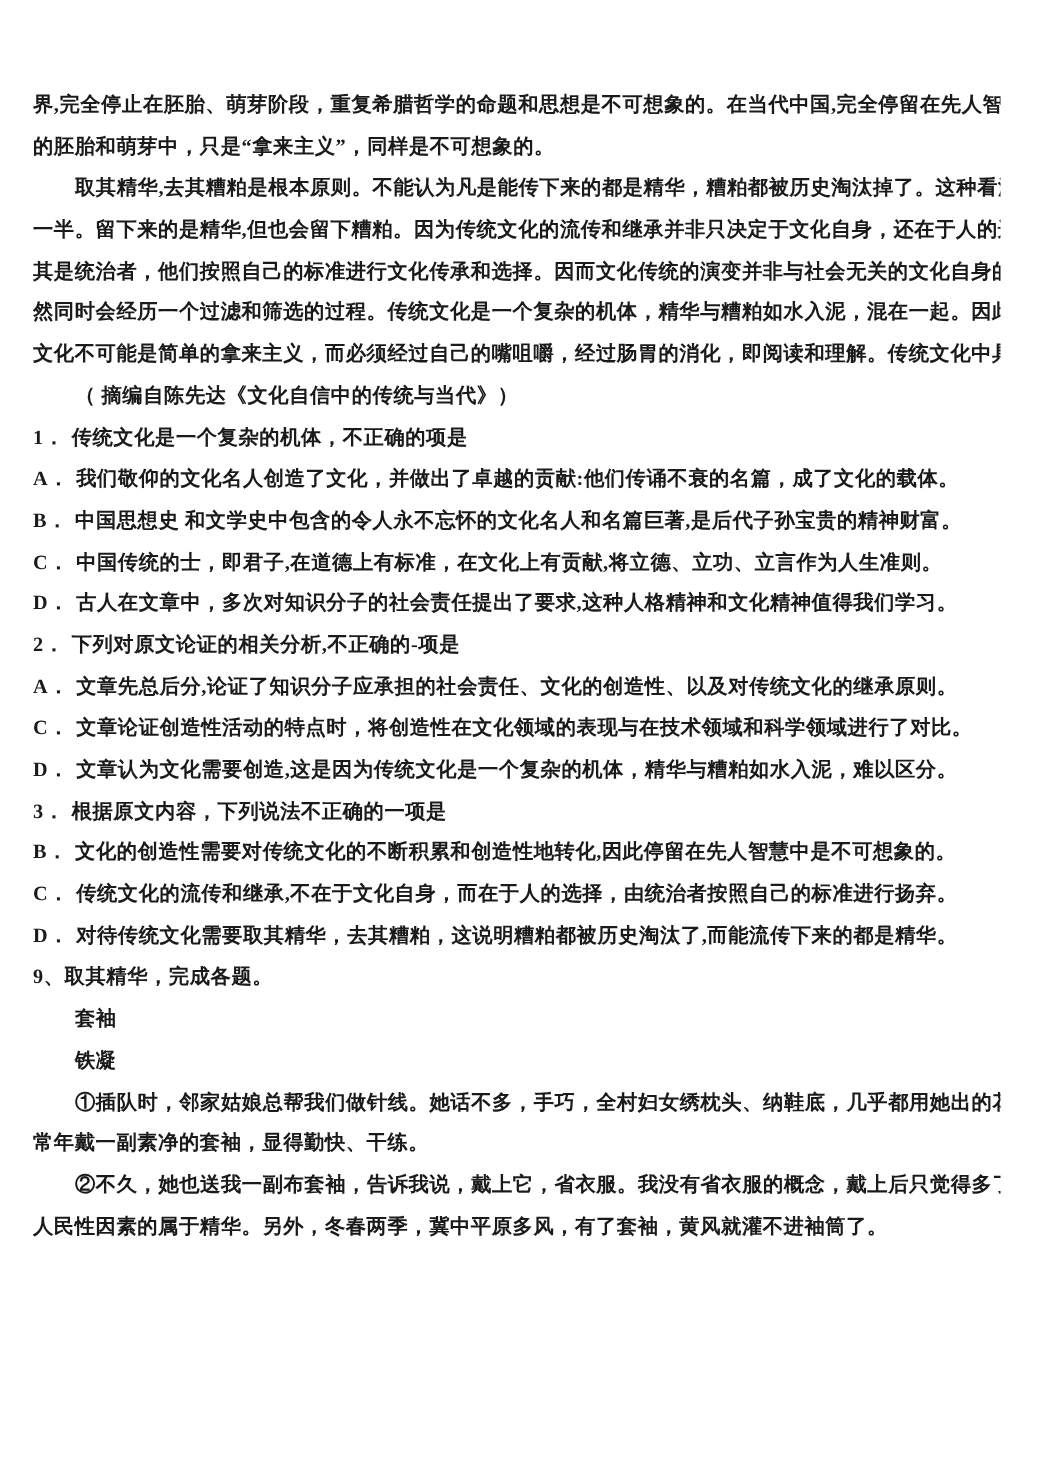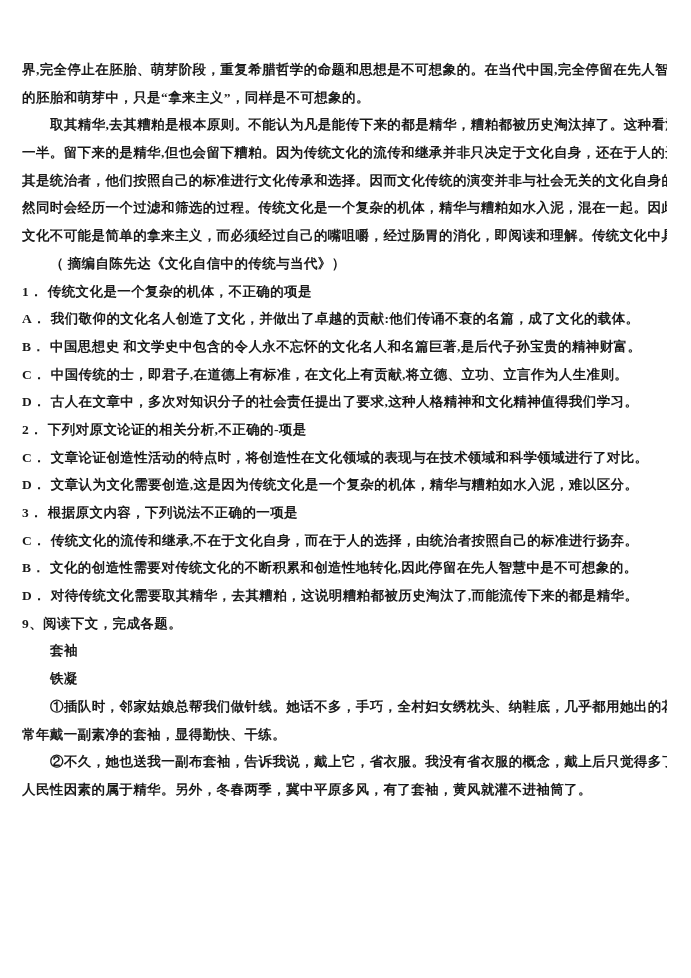--- a/index.html
+++ b/index.html
@@ -67,41 +67,44 @@
     <span class="lbl">C．</span><span>中国传统的士，即君子,在道德上有标准，在文化上有贡献,将立德、立功、立言作为人生准则。</span>
   </div>
   <div class="line">
     <span class="lbl">D．</span><span>古人在文章中，多次对知识分子的社会责任提出了要求,这种人格精神和文化精神值得我们学习。</span>
   </div>
 
   <div class="line">
     <span class="lbl">2．</span><span>下列对原文论证的相关分析,不正确的-项是</span>
   </div>
   <div class="line">
+    <span class="lbl">A．</span><span>文章先总后分,论证了知识分子应承担的社会责任、文化的创造性、以及对传统文化的继承原则。</span>
+  </div>
+  <div class="line">
     <span class="lbl">C．</span><span>文章论证创造性活动的特点时，将创造性在文化领域的表现与在技术领域和科学领域进行了对比。</span>
   </div>
   <div class="line">
     <span class="lbl">D．</span><span>文章认为文化需要创造,这是因为传统文化是一个复杂的机体，精华与糟粕如水入泥，难以区分。</span>
   </div>
 
   <div class="line">
     <span class="lbl">3．</span><span>根据原文内容，下列说法不正确的一项是</span>
   </div>
   <div class="line">
-    <span class="lbl">C．</span><span>传统文化的流传和继承,不在于文化自身，而在于人的选择，由统治者按照自己的标准进行扬弃。</span>
+    <span class="lbl">B．</span><span>文化的创造性需要对传统文化的不断积累和创造性地转化,因此停留在先人智慧中是不可想象的。</span>
   </div>
   <div class="line">
-    <span class="lbl">B．</span><span>文化的创造性需要对传统文化的不断积累和创造性地转化,因此停留在先人智慧中是不可想象的。</span>
+    <span class="lbl">C．</span><span>传统文化的流传和继承,不在于文化自身，而在于人的选择，由统治者按照自己的标准进行扬弃。</span>
   </div>
   <div class="line">
     <span class="lbl">D．</span><span>对待传统文化需要取其精华，去其糟粕，这说明糟粕都被历史淘汰了,而能流传下来的都是精华。</span>
   </div>
 
   <div class="line">
-    <span>9、</span><span>阅读下文，完成各题。</span>
+    <span>9、</span><span>取其精华，完成各题。</span>
   </div>
   <div class="line indent">套袖</div>
   <div class="line indent">铁凝</div>
 
   <div class="line indent">①插队时，邻家姑娘总帮我们做针线。她话不多，手巧，全村妇女绣枕头、纳鞋底，几乎都用她出的花样。姑娘</div>
   <div class="line">常年戴一副素净的套袖，显得勤快、干练。</div>
 
   <div class="line indent">②不久，她也送我一副布套袖，告诉我说，戴上它，省衣服。我没有省衣服的概念，戴上后只觉得多了一层从姑</div>
   <div class="line">人民性因素的属于精华。另外，冬春两季，冀中平原多风，有了套袖，黄风就灌不进袖筒了。</div>
 

